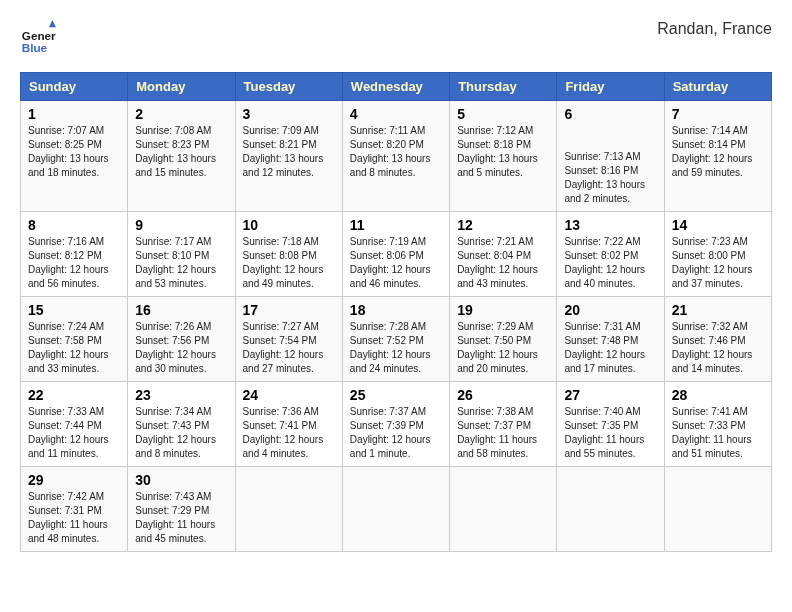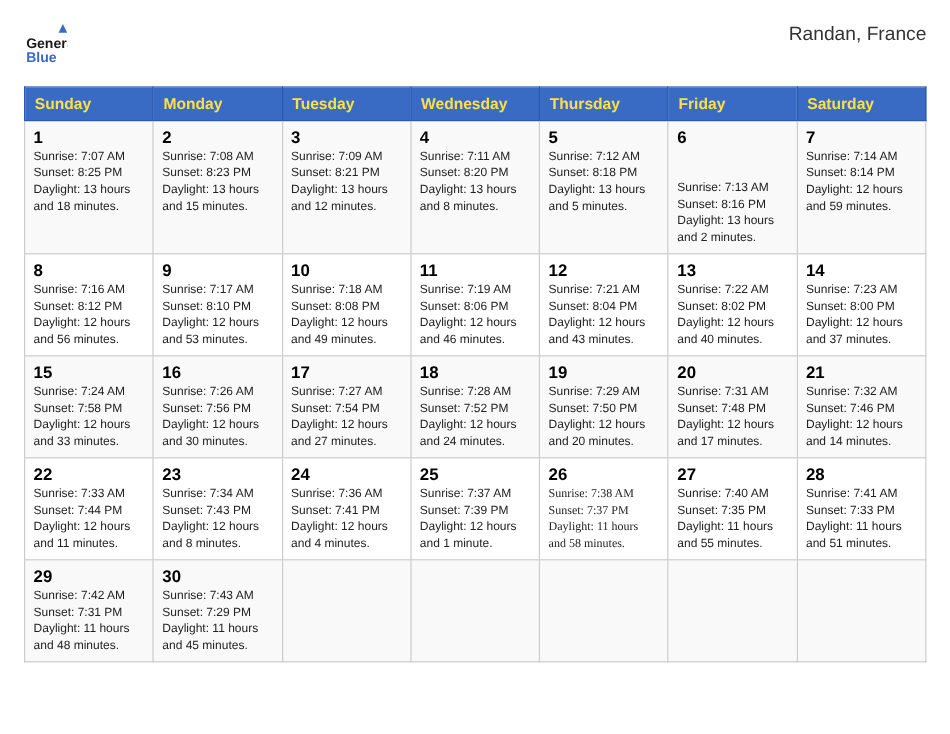--- a/index.html
+++ b/index.html
@@ -35,21 +35,21 @@
       font-size: 16px;
       color: #333;
     }
     table {
       width: 100%;
       border-collapse: collapse;
       font-size: 11px;
     }
     thead tr th {
       background-color: #3a6bc4;
-      color: #fde047;
+      color: #fef9c3;
       text-align: left;
       padding: 6px 8px;
       font-size: 13px;
       font-weight: bold;
       border: 1px solid #2a5ab0;
     }
     tbody tr td {
       border: 1px solid #ccc;
       padding: 5px 7px;
       vertical-align: top;
@@ -278,21 +278,21 @@
         </td>
         <td>
           <span class="day-num">25</span>
           <div class="day-info" style="white-space: pre-line;">Sunrise: 7:37 AM
 Sunset: 7:39 PM
 Daylight: 12 hours
 and 1 minute.</div>
         </td>
         <td>
           <span class="day-num">26</span>
-          <div class="day-info" style="white-space: pre-line; font-family: Liberation Serif, serif;">Sunrise: 7:38 AM
+          <div class="day-info" style="white-space: pre-line;">Sunrise: 7:38 AM
 Sunset: 7:37 PM
 Daylight: 11 hours
 and 58 minutes.</div>
         </td>
         <td>
           <span class="day-num">27</span>
           <div class="day-info" style="white-space: pre-line;">Sunrise: 7:40 AM
 Sunset: 7:35 PM
 Daylight: 11 hours
 and 55 minutes.</div>

